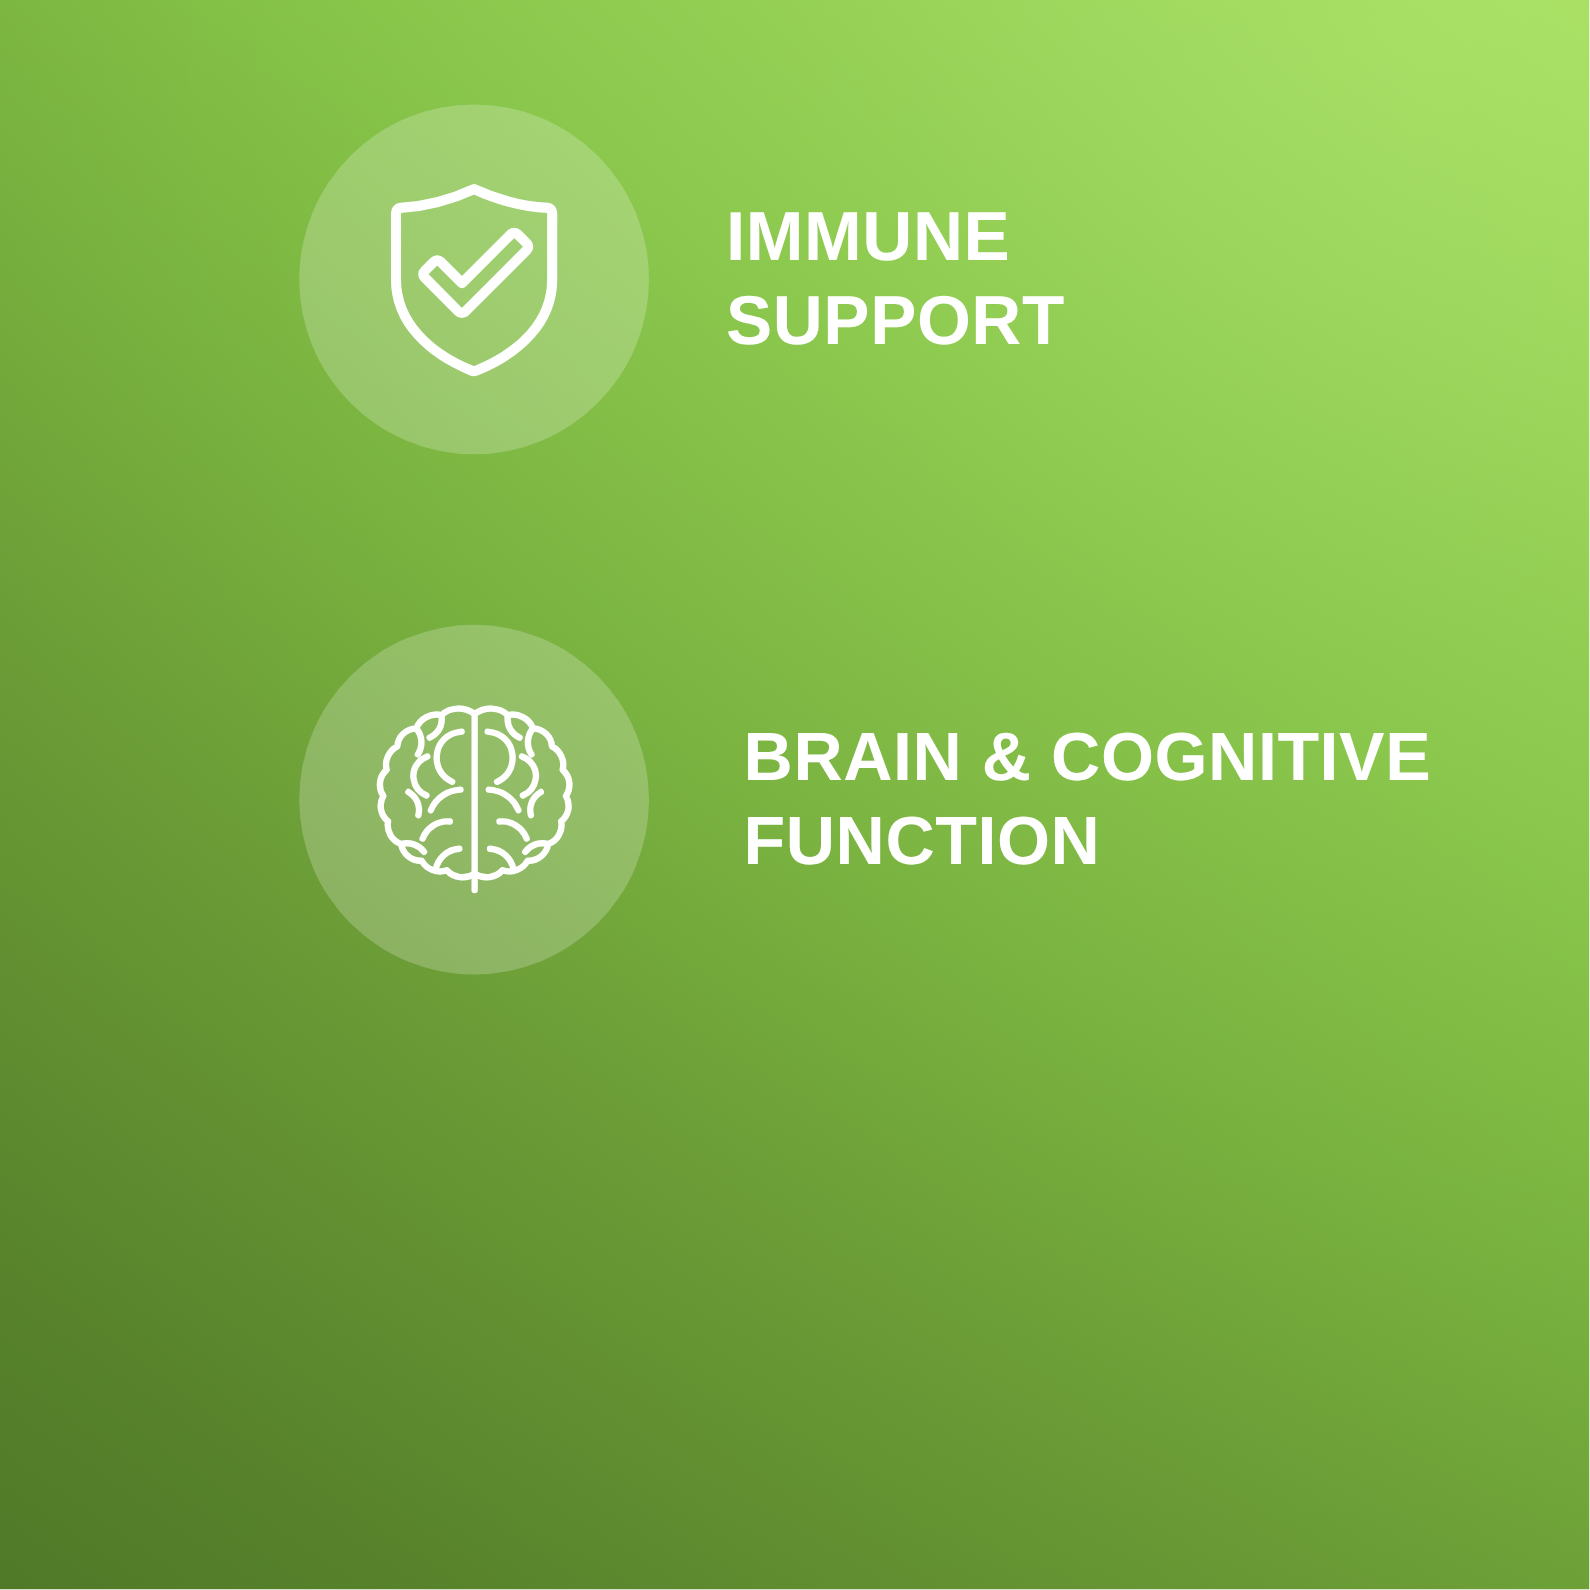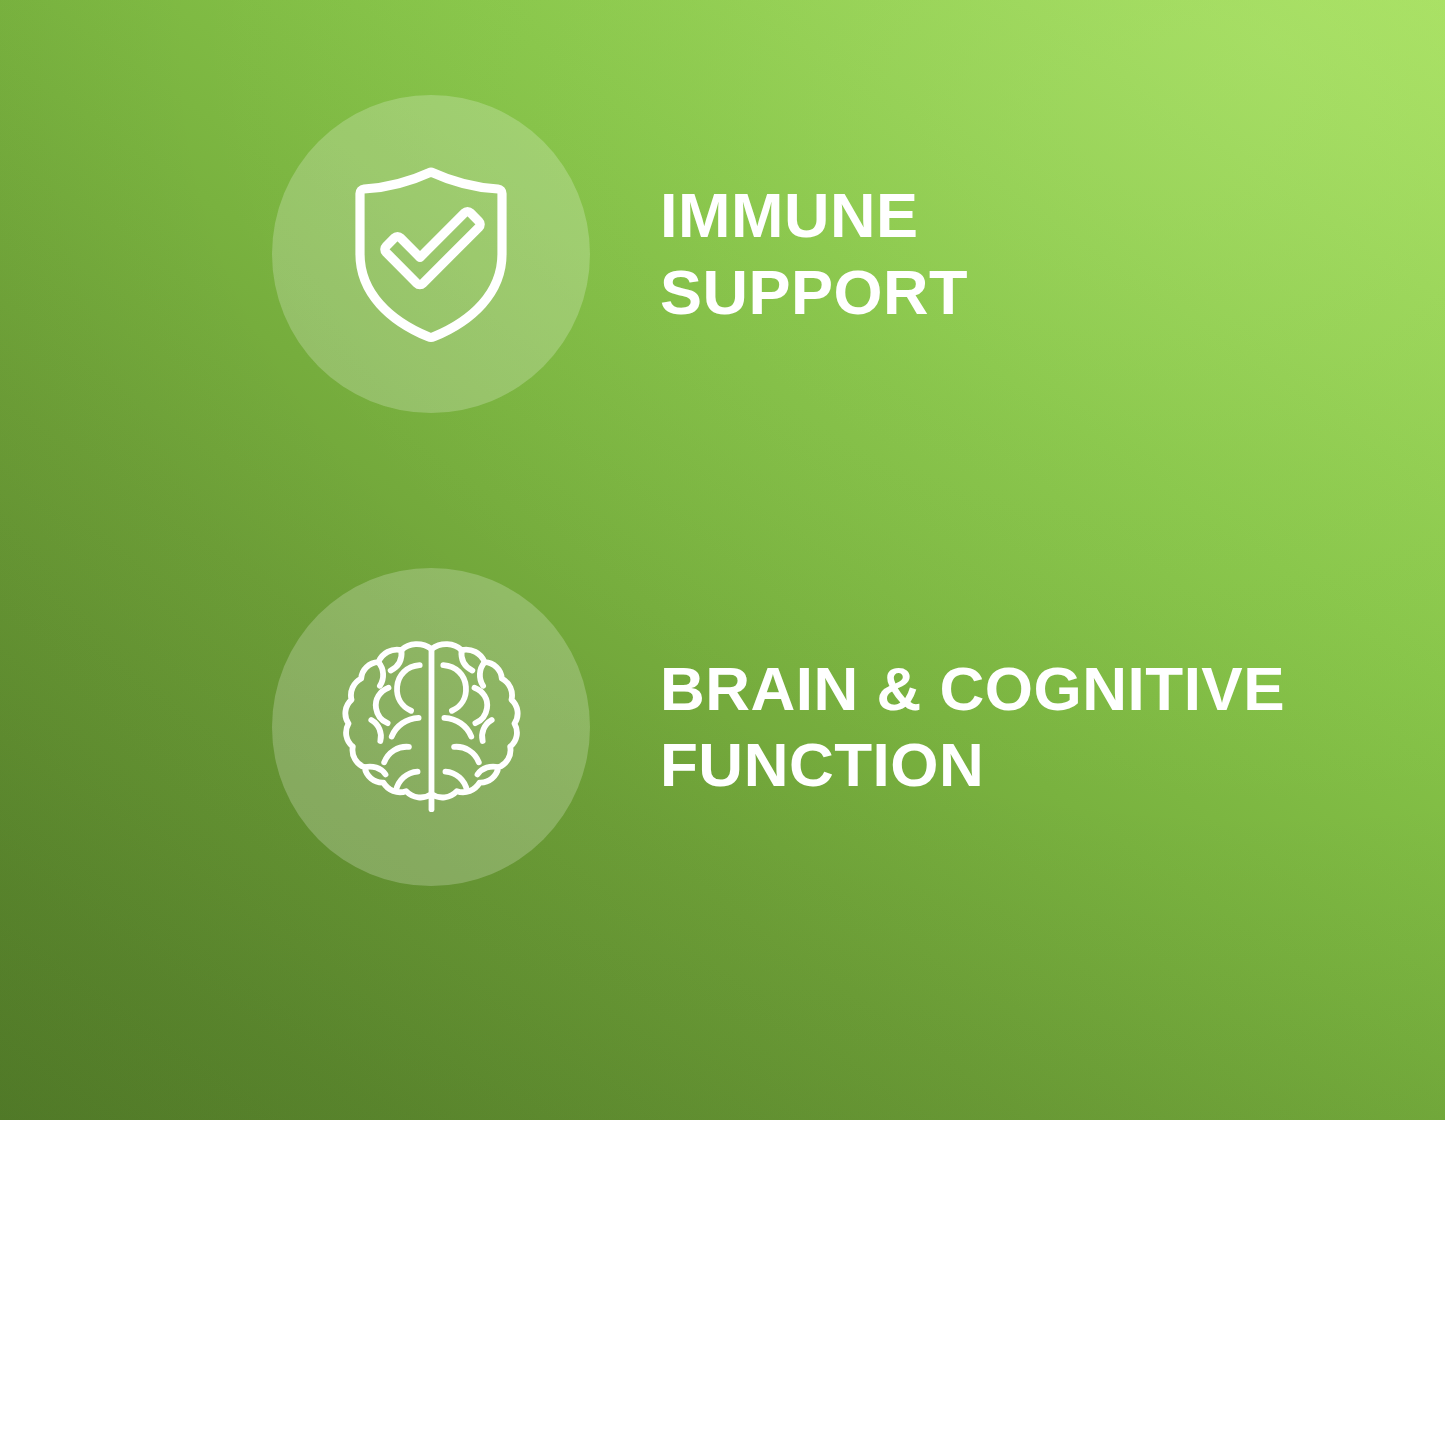--- a/index.html
+++ b/index.html
@@ -4,21 +4,21 @@
 <title>Product Benefits</title>
 <style>
   html, body {
     margin: 0;
     padding: 0;
     background: #ffffff;
   }
   #stage {
     position: relative;
     width: 1445px;
-    height: 1120px;
+    height: 1445px;
     overflow: hidden;
     font-family: "Liberation Sans", sans-serif;
     
     background:
       linear-gradient(215deg,
         #a3dd5c 0%,
         #96d254 14%,
         #86c448 32%,
         #79b23f 50%,
         #6ea038 66%,
@@ -40,21 +40,21 @@
   }
 
   .feature-row {
     position: absolute;
     display: flex;
     align-items: center;
     left: 272px;
     z-index: 2;
   }
   .row-1 { top: 95px; }
-  .row-2 { top: 568px; }
+  .row-2 { top: 568px; gap: 16px; }
   .row-3 { top: 1035px; }
 
   .icon-circle {
     position: relative;
     width: 318px;
     height: 318px;
     border-radius: 50%;
     background: rgba(255, 255, 255, 0.22);
     flex: 0 0 auto;
     display: flex;

